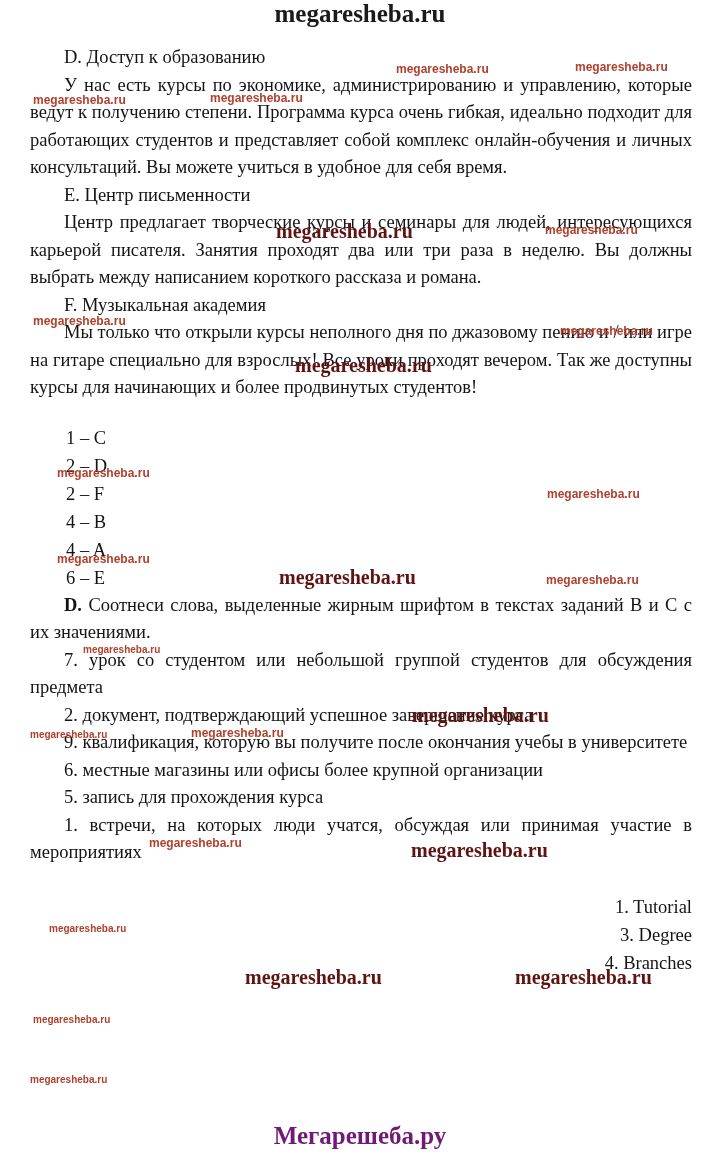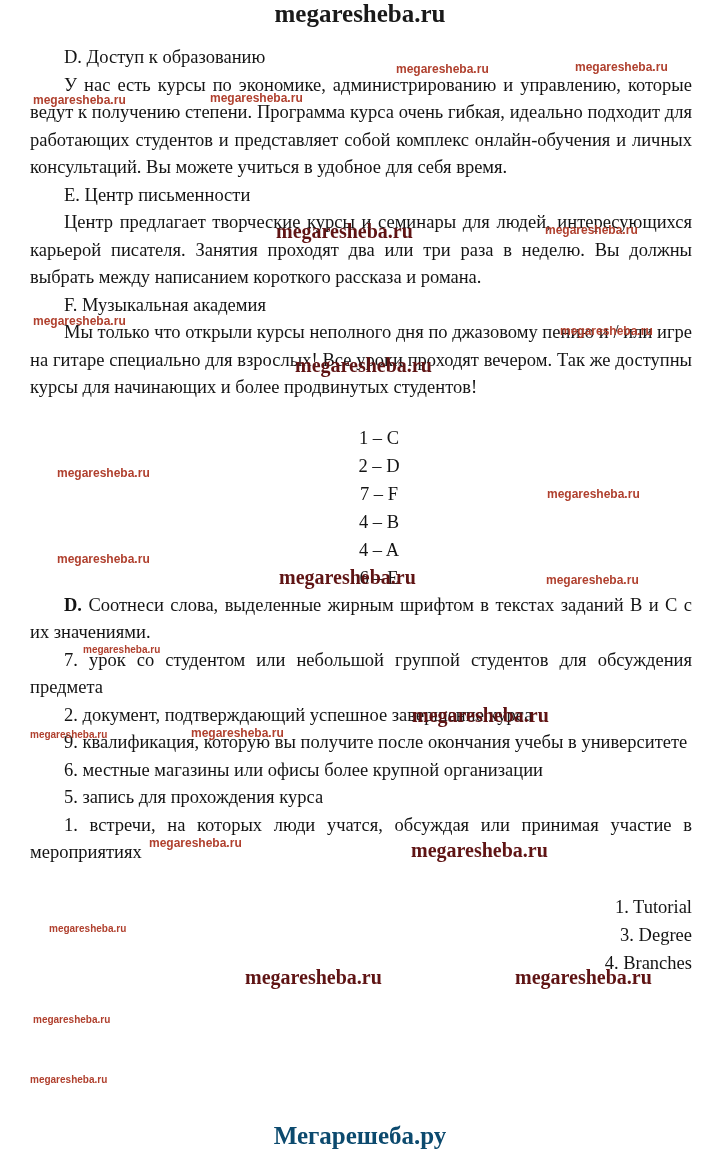--- a/index.html
+++ b/index.html
@@ -29,37 +29,37 @@
   }
   .footer-brand {
     position: absolute;
     top: 1122px;
     left: 0;
     width: 100%;
     text-align: center;
     font-weight: 700;
     font-size: 25px;
     font-family: "Liberation Serif", "DejaVu Serif", serif;
-    color: #0c4a6e;
+    color: #701a75;
   }
   .content {
     position: absolute;
     top: 44px;
     left: 0;
     width: 720px;
     box-sizing: border-box;
     padding: 0 28px 0 30px;
     font-size: 18.5px;
     line-height: 27.5px;
     text-align: justify;
   }
   .content p { margin: 0; }
   .indent { text-indent: 34px; }
   .answers { margin-top: 22px; padding-left: 36px; }
-  .answer-item { line-height: 28px; text-align: center; }
+  .answer-item { line-height: 28px; text-align: left; }
   .task { margin-top: 28px; }
   .task .bold { font-weight: 700; }
   .words { margin-top: 26px; margin-left: 92px; }
   .word-item { line-height: 28px; text-align: right; }
   .wm {
     position: absolute;
     font-weight: 700;
     white-space: nowrap;
     z-index: 3;
     pointer-events: none;
@@ -94,21 +94,21 @@
 
     <p class="indent">E. Центр письменности</p>
     <p class="indent">Центр предлагает творческие курсы и семинары для людей, интересующихся карьерой писателя. Занятия проходят два или три раза в неделю. Вы должны выбрать между написанием короткого рассказа и романа.</p>
 
     <p class="indent">F. Музыкальная академия</p>
     <p class="indent">Мы только что открыли курсы неполного дня по джазовому пению и / или игре на гитаре специально для взрослых! Все уроки проходят вечером. Так  же доступны курсы для начинающих и более продвинутых студентов!</p>
 
     <div class="answers">
       <div class="answer-item">1 – C</div>
       <div class="answer-item">2 – D</div>
-      <div class="answer-item">7 – F</div>
+      <div class="answer-item">2 – F</div>
       <div class="answer-item">4 – B</div>
       <div class="answer-item">4 – A</div>
       <div class="answer-item">6 – E</div>
     </div>
 
     <p class="indent task"><span class="bold">D.</span><span> Соотнеси слова, выделенные жирным шрифтом в текстах заданий B и C с их значениями.</span></p>
 
     <div>
       <p class="indent">7. урок со студентом или небольшой группой студентов для обсуждения предмета</p>
       <p class="indent">2. документ, подтверждающий успешное завершение курса</p>

